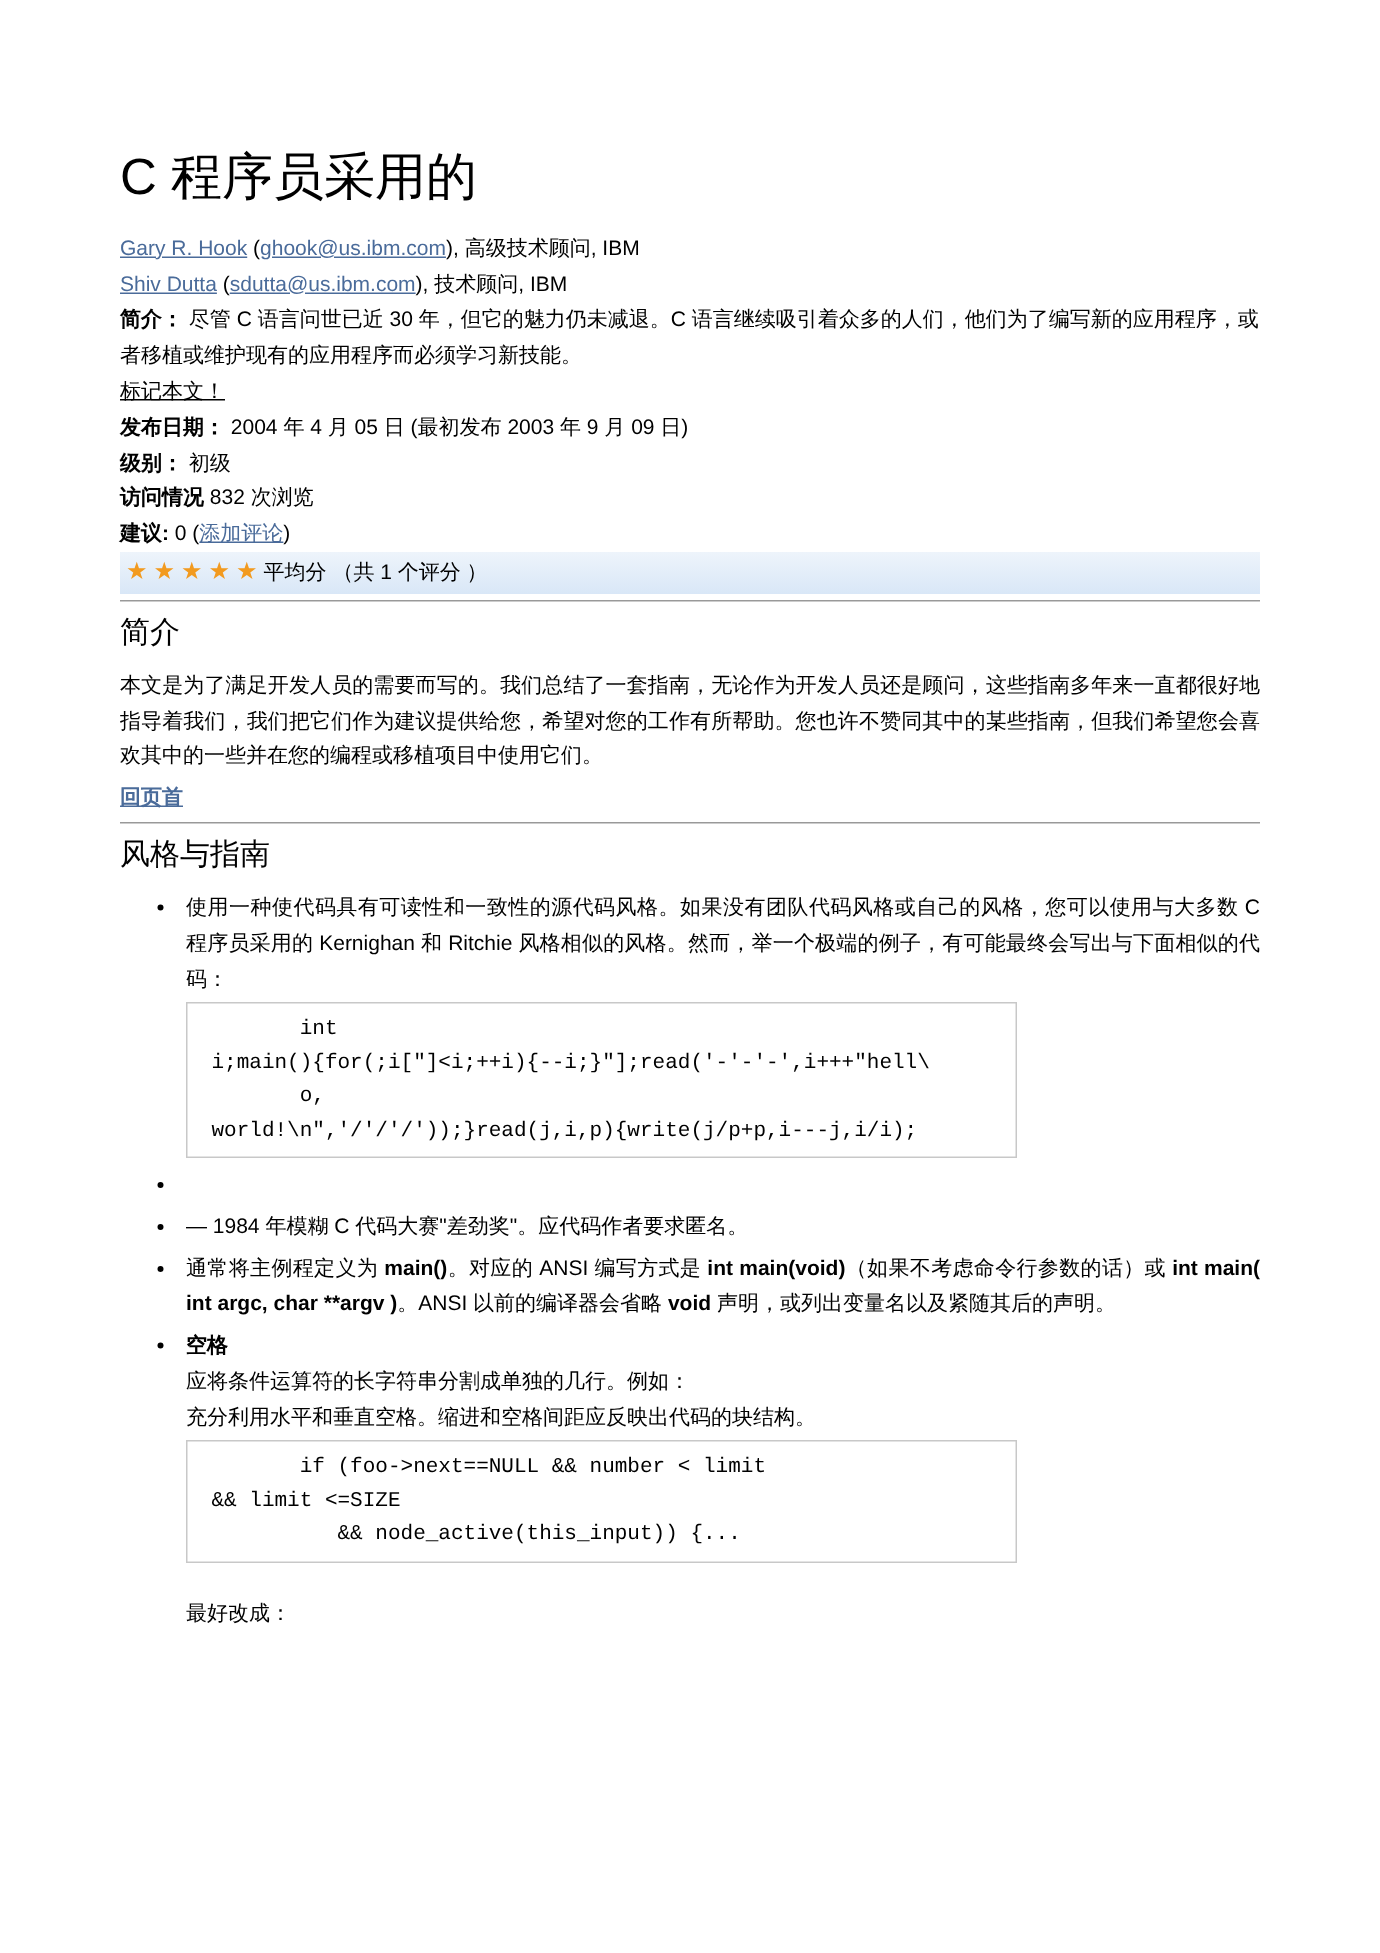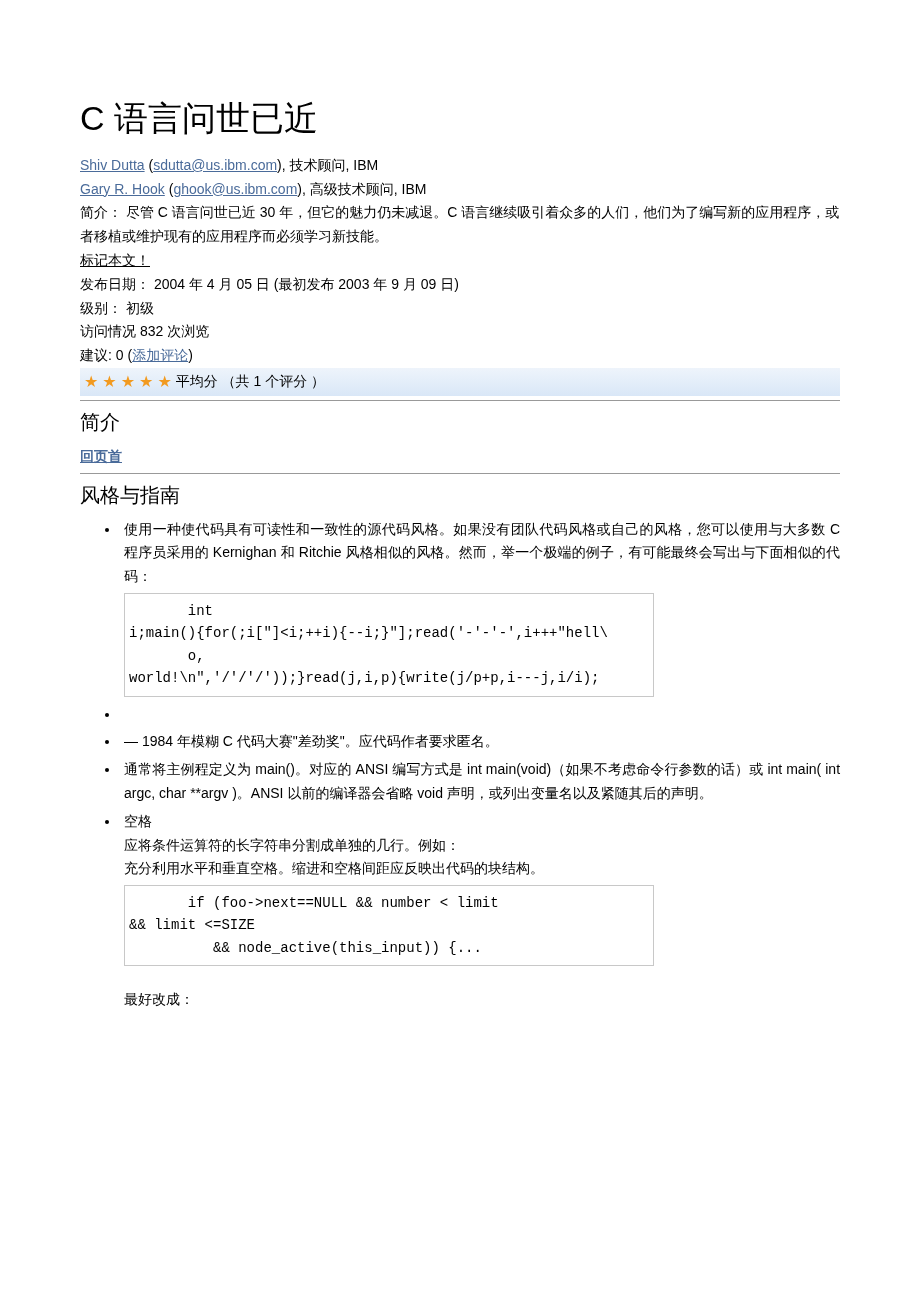--- a/index.html
+++ b/index.html
@@ -30,21 +30,21 @@
   a.link-orange {
     color: #000000;
     text-decoration: underline;
     cursor: pointer;
   }
   .meta-row {
     margin: 0;
     font-size: 14px;
   }
   .bold {
-    font-weight: normal;
+    font-weight: bold;
   }
   .rating-bar {
     display: flex;
     align-items: center;
     gap: 4px;
     background: linear-gradient(#eef4fb, #d9e7f7);
     padding: 2px 4px;
     font-size: 14px;
   }
   .star {
@@ -80,39 +80,39 @@
     text-align: justify;
     padding-left: 4px;
   }
   .code-box {
     border: 1px solid #c8c8c8;
     width: 520px;
     max-width: 100%;
     font-family: "Courier New", monospace;
     font-size: 14px;
     white-space: pre;
-    padding: 6px 4px;
+    padding: 6px 16px;
     margin: 4px 0 6px 0;
     line-height: 1.6;
     overflow-x: auto;
   }
 </style>
 </head>
 <body>
 
 <div class="page">
 
-  <h1 class="title">C 语言问世已近</h1>
+  <h1 class="title">C 程序员采用的</h1>
+
+  <div class="meta-row">
+    <a class="link">Gary R. Hook</a><span> (</span><a class="link">ghook@us.ibm.com</a><span>), </span><span>高级技术顾问, IBM</span>
+  </div>
 
   <div class="meta-row">
     <a class="link">Shiv Dutta</a><span> (</span><a class="link">sdutta@us.ibm.com</a><span>), </span><span>技术顾问, IBM</span>
-  </div>
-
-  <div class="meta-row">
-    <a class="link">Gary R. Hook</a><span> (</span><a class="link">ghook@us.ibm.com</a><span>), </span><span>高级技术顾问, IBM</span>
   </div>
 
   <div class="meta-row">
     <span class="bold">简介：</span><span> 尽管 C 语言问世已近 30 年，但它的魅力仍未减退。C 语言继续吸引着众多的人们，他们为了编写新的应用程序，或者移植或维护现有的应用程序而必须学习新技能。</span>
   </div>
 
   <div class="meta-row">
     <a class="link-orange">标记本文！</a>
   </div>
 
@@ -138,20 +138,21 @@
     <span class="star">★</span>
     <span class="star">★</span>
     <span class="star">★</span>
     <span>平均分 （共 1 个评分 ）</span>
   </div>
 
   <hr class="sep">
 
   <h2 class="section">简介</h2>
 
+  <p class="body">本文是为了满足开发人员的需要而写的。我们总结了一套指南，无论作为开发人员还是顾问，这些指南多年来一直都很好地指导着我们，我们把它们作为建议提供给您，希望对您的工作有所帮助。您也许不赞同其中的某些指南，但我们希望您会喜欢其中的一些并在您的编程或移植项目中使用它们。</p>
 
   <div class="toplink">
     <a class="link">回页首</a>
   </div>
 
   <hr class="sep">
 
   <h2 class="section">风格与指南</h2>
 
   <ul class="bullets">

